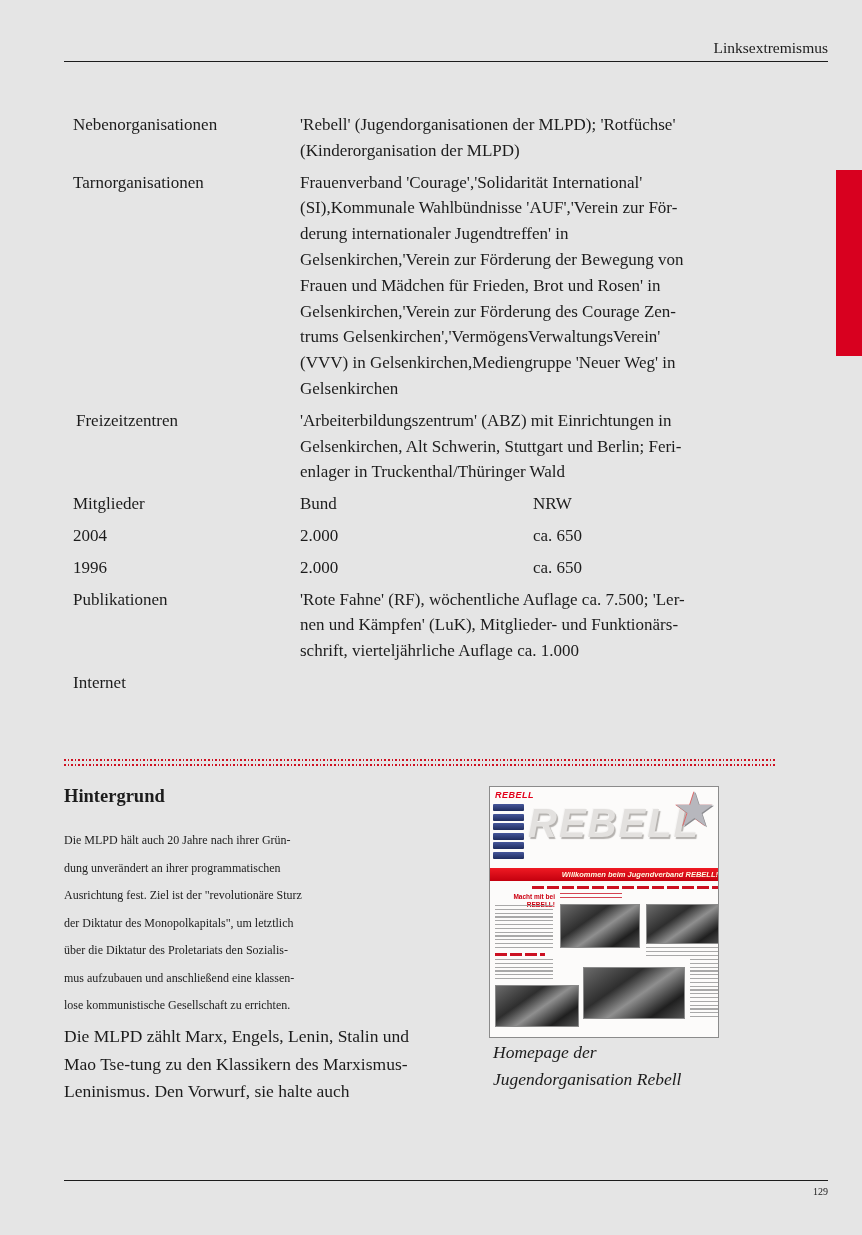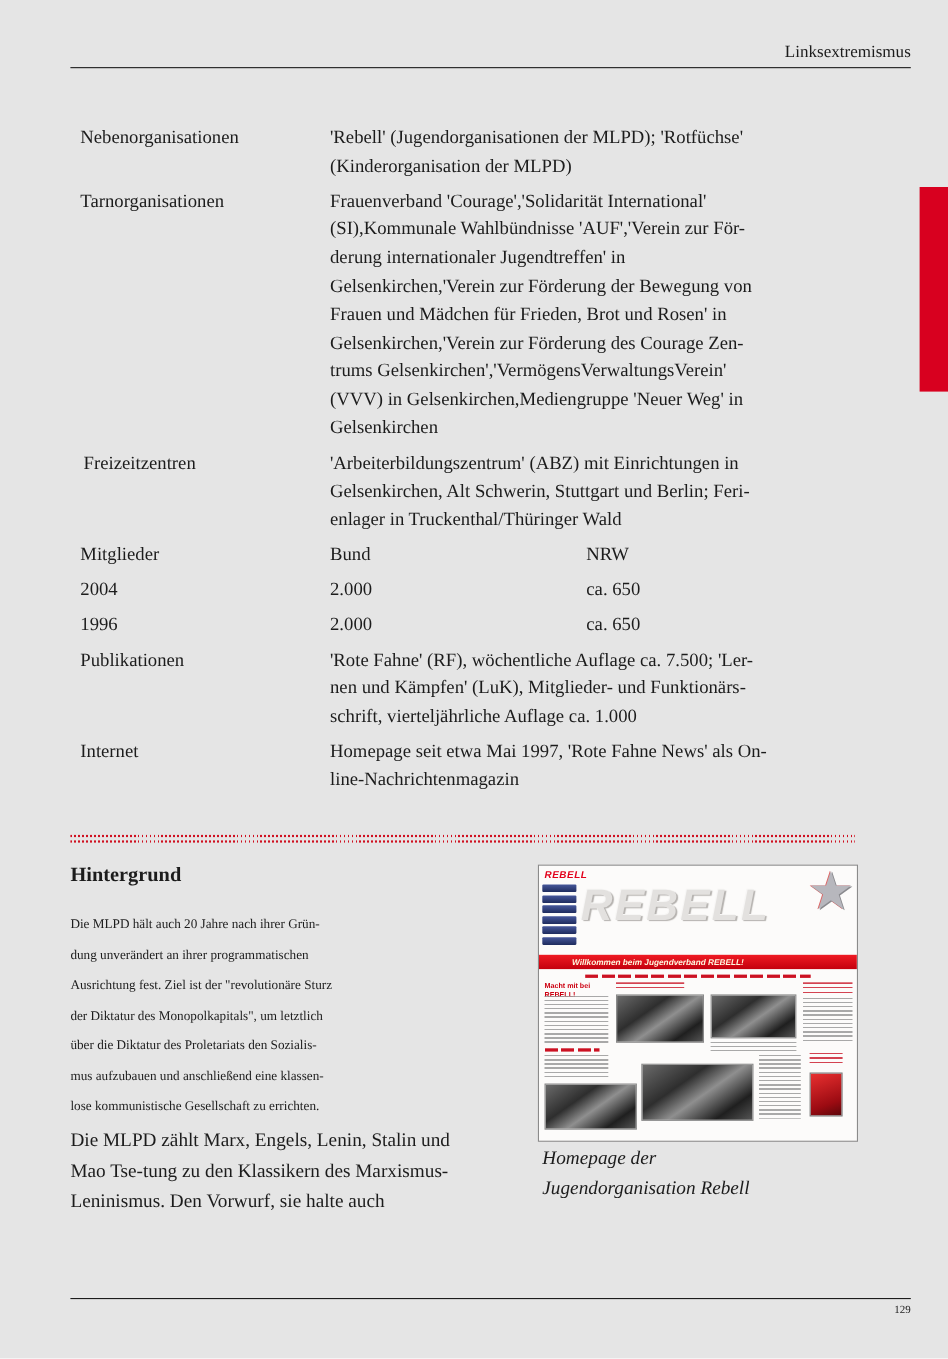--- a/index.html
+++ b/index.html
@@ -39,21 +39,21 @@
     background-size: 100% 2.4px, 100% 2.4px;
     background-position: 0 1px, 0 5.5px;
     background-repeat: no-repeat;
   }
 
   .section-heading { position: absolute; left: 64px; top: 786px; font-size: 18.5px; font-weight: bold; }
   .para1 { position: absolute; left: 64px; top: 827px; width: 424px; font-size: 12px; line-height: 27.5px; }
   .para2 { position: absolute; left: 64px; top: 1023px; width: 424px; font-size: 17.5px; line-height: 27.5px; }
 
   
-  .figure { position: absolute; left: 489px; top: 786px; width: 291px; height: 252px; border: 1px solid #8b8b8b; background: #fcfbfa; }
+  .figure { position: absolute; left: 489px; top: 786px; width: 230px; height: 252px; border: 1px solid #8b8b8b; background: #fcfbfa; text-align: right; }
   .caption { position: absolute; left: 493px; top: 1039px; font-size: 17.5px; line-height: 26.5px; font-style: italic; }
 
   .site { position: absolute; inset: 0; font-family: "Liberation Sans", sans-serif; overflow: hidden; }
   .site-logo { position: absolute; left: 5px; top: 3px; color: #e2001a; font-weight: bold; font-style: italic; font-size: 9px; letter-spacing: .5px; }
   .site-nav { position: absolute; left: 3px; top: 17px; }
   .navbtn { width: 31px; height: 7px; margin-bottom: 2.5px; background: linear-gradient(#46579b, #1f2c5e); border-radius: 1px; }
   .watermark { position: absolute; left: 38px; top: 14px; font-size: 40px; font-weight: bold; font-style: italic; letter-spacing: 2px; color: #e3e1df; text-shadow: -1px -1px 0 #f7f6f5, 1.5px 1.5px 1px #b4b1ae; white-space: nowrap; }
   .star { position: absolute; right: 2px; top: -6px; font-size: 48px; color: #b7b7bd; text-shadow: 1px 1px 0 #8a8a8e, -1px 0 0 #d66; }
   .banner { position: absolute; left: 0; top: 81px; width: 100%; height: 13px; background: linear-gradient(#ef1a23, #c4000e); color: #fff8e0; font-size: 7.5px; font-style: italic; font-weight: bold; line-height: 13px; padding-left: 30px; white-space: nowrap; overflow: hidden; }
   .redline { position: absolute; height: 3px; background-image: repeating-linear-gradient(90deg, #cc1122 0 12px, transparent 12px 15px); }
@@ -125,22 +125,20 @@
 
     <div class="trow">
       <div class="tlabel">Publikationen</div>
       <div class="tvalue preline">'Rote Fahne' (RF), wöchentliche Auflage ca. 7.500; 'Ler-
 nen und Kämpfen' (LuK), Mitglieder- und Funktionärs-
 schrift, vierteljährliche Auflage ca. 1.000</div>
     </div>
 
     <div class="trow">
       <div class="tlabel">Internet</div>
-      <div class="tvalue preline">Homepage seit etwa Mai 1997, 'Rote Fahne News' als On-
-line-Nachrichtenmagazin</div>
     </div>
 
   </div>
 
   <div class="dotted-sep"></div>
 
   <div class="section-heading">Hintergrund</div>
   <div class="para1 preline">Die MLPD hält auch 20 Jahre nach ihrer Grün-
 dung unverändert an ihrer programmatischen
 Ausrichtung fest. Ziel ist der "revolutionäre Sturz

